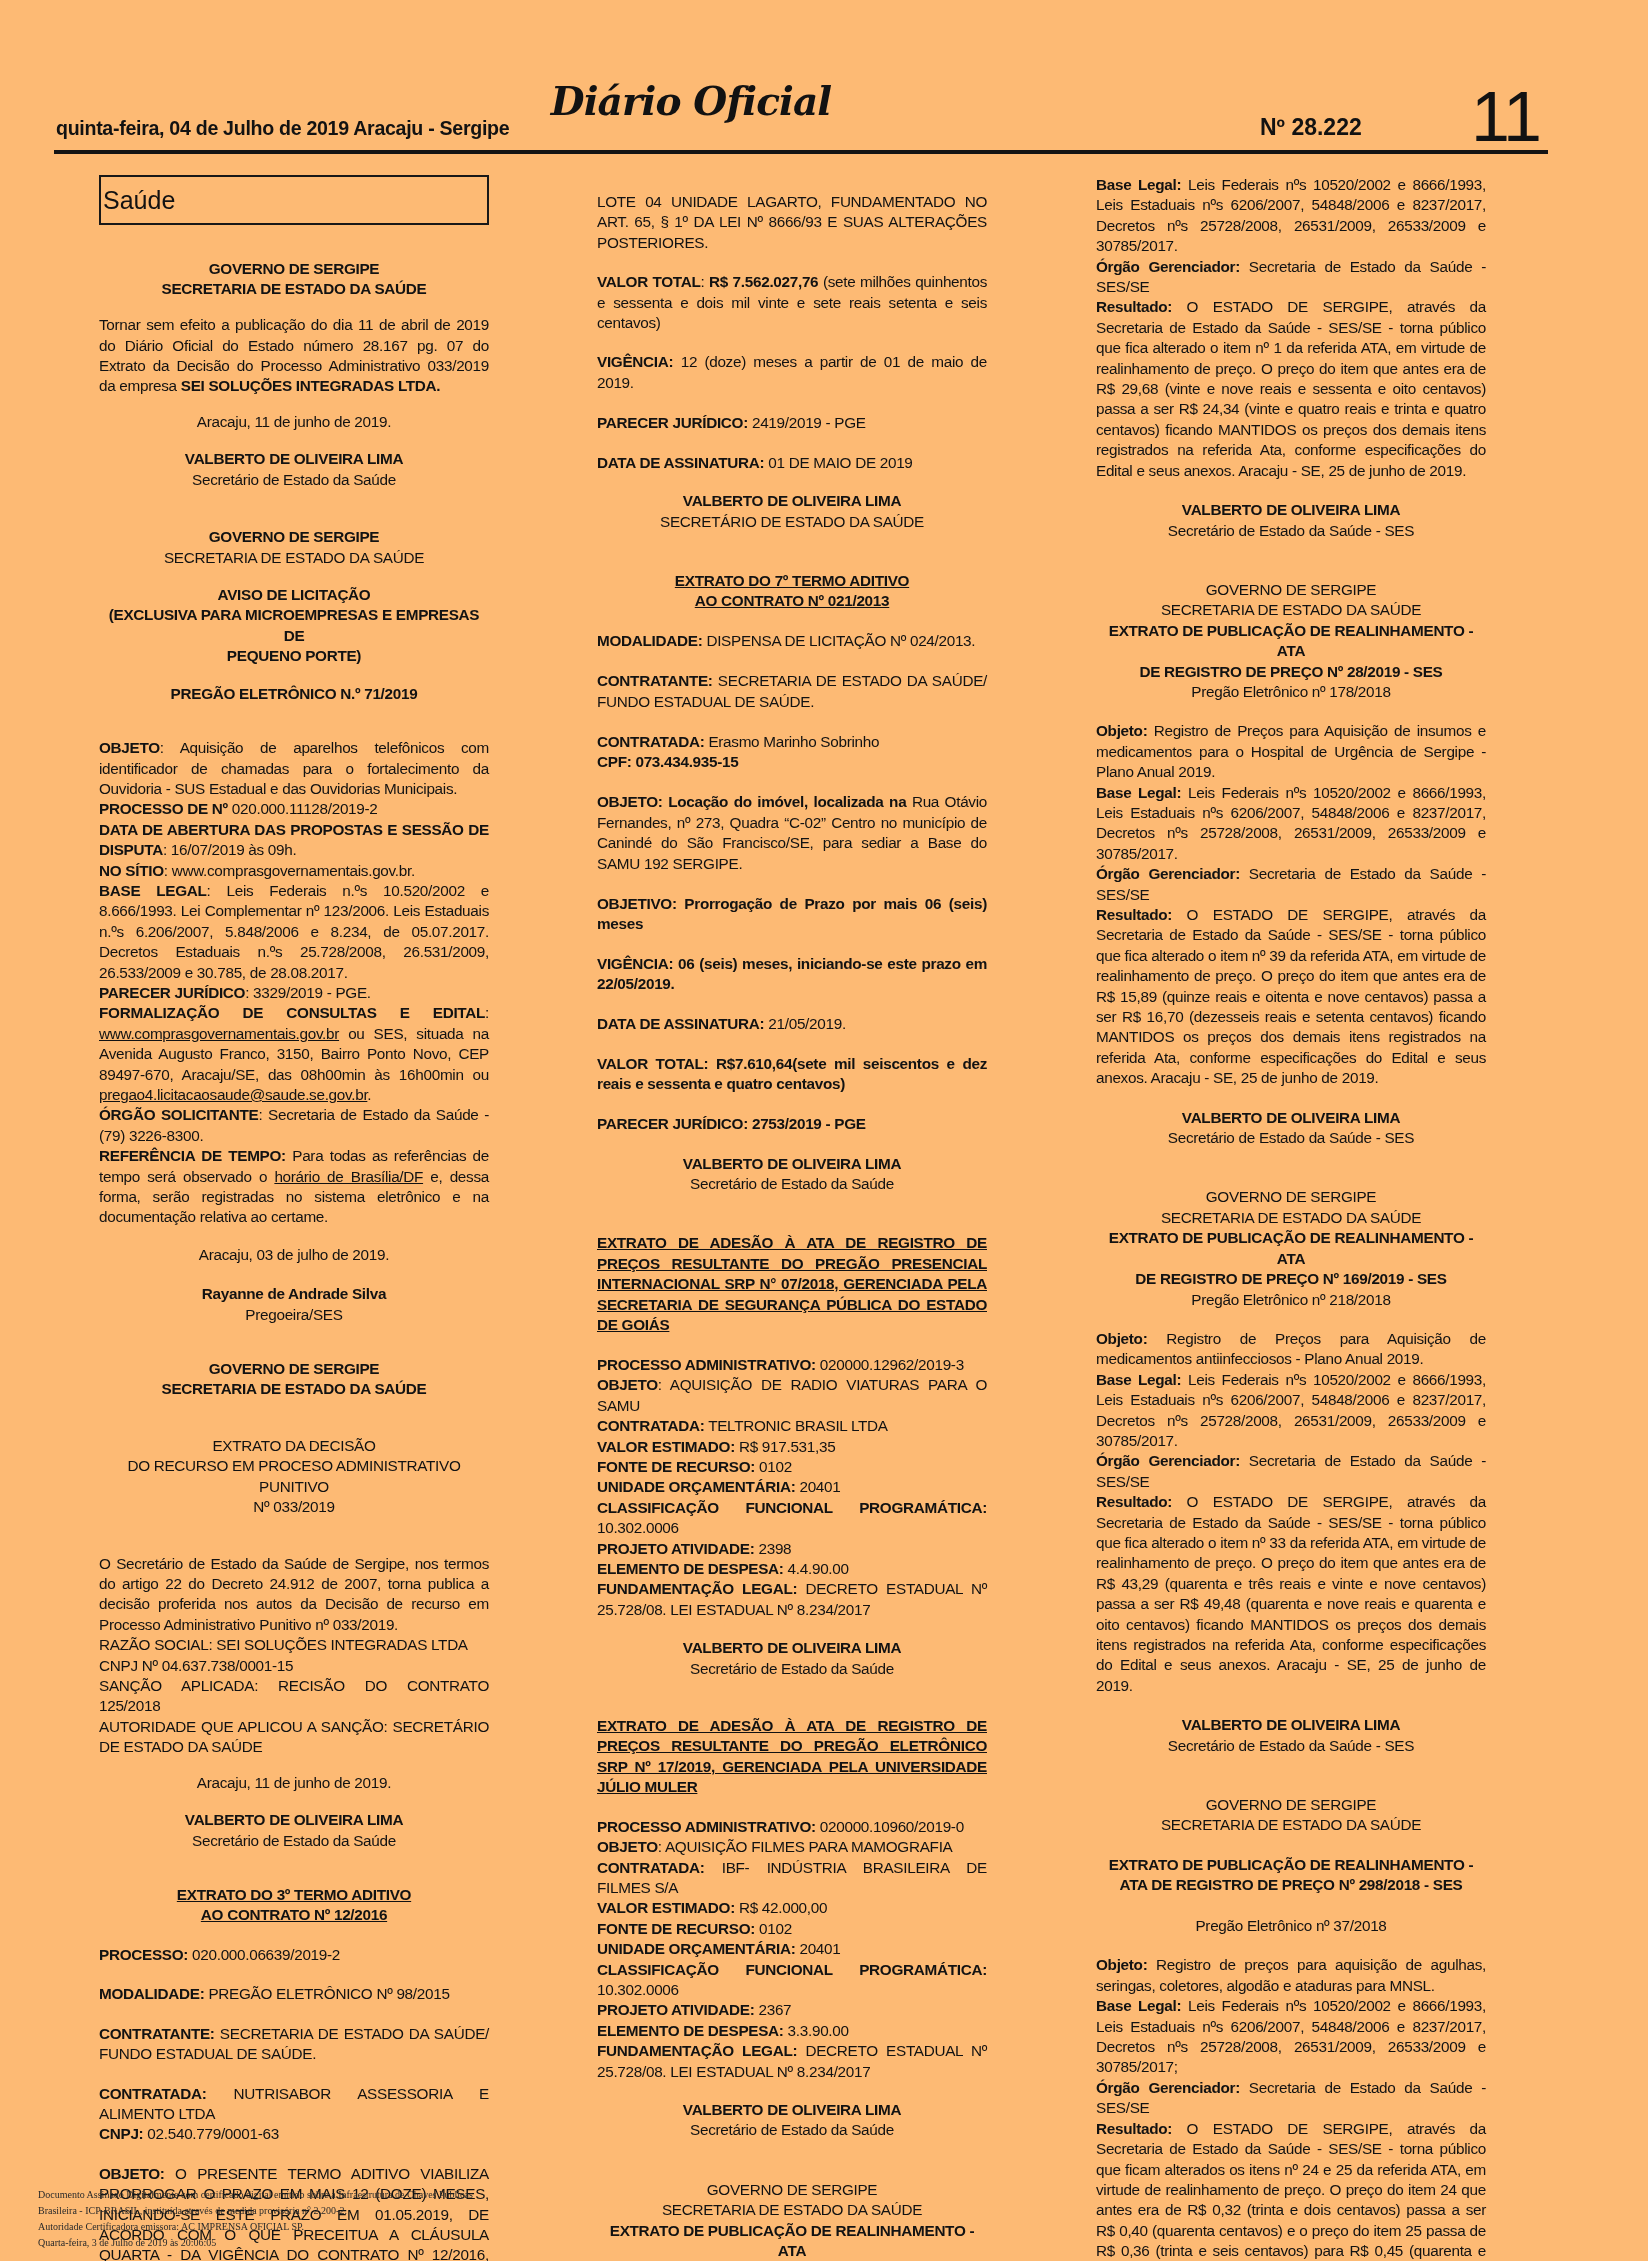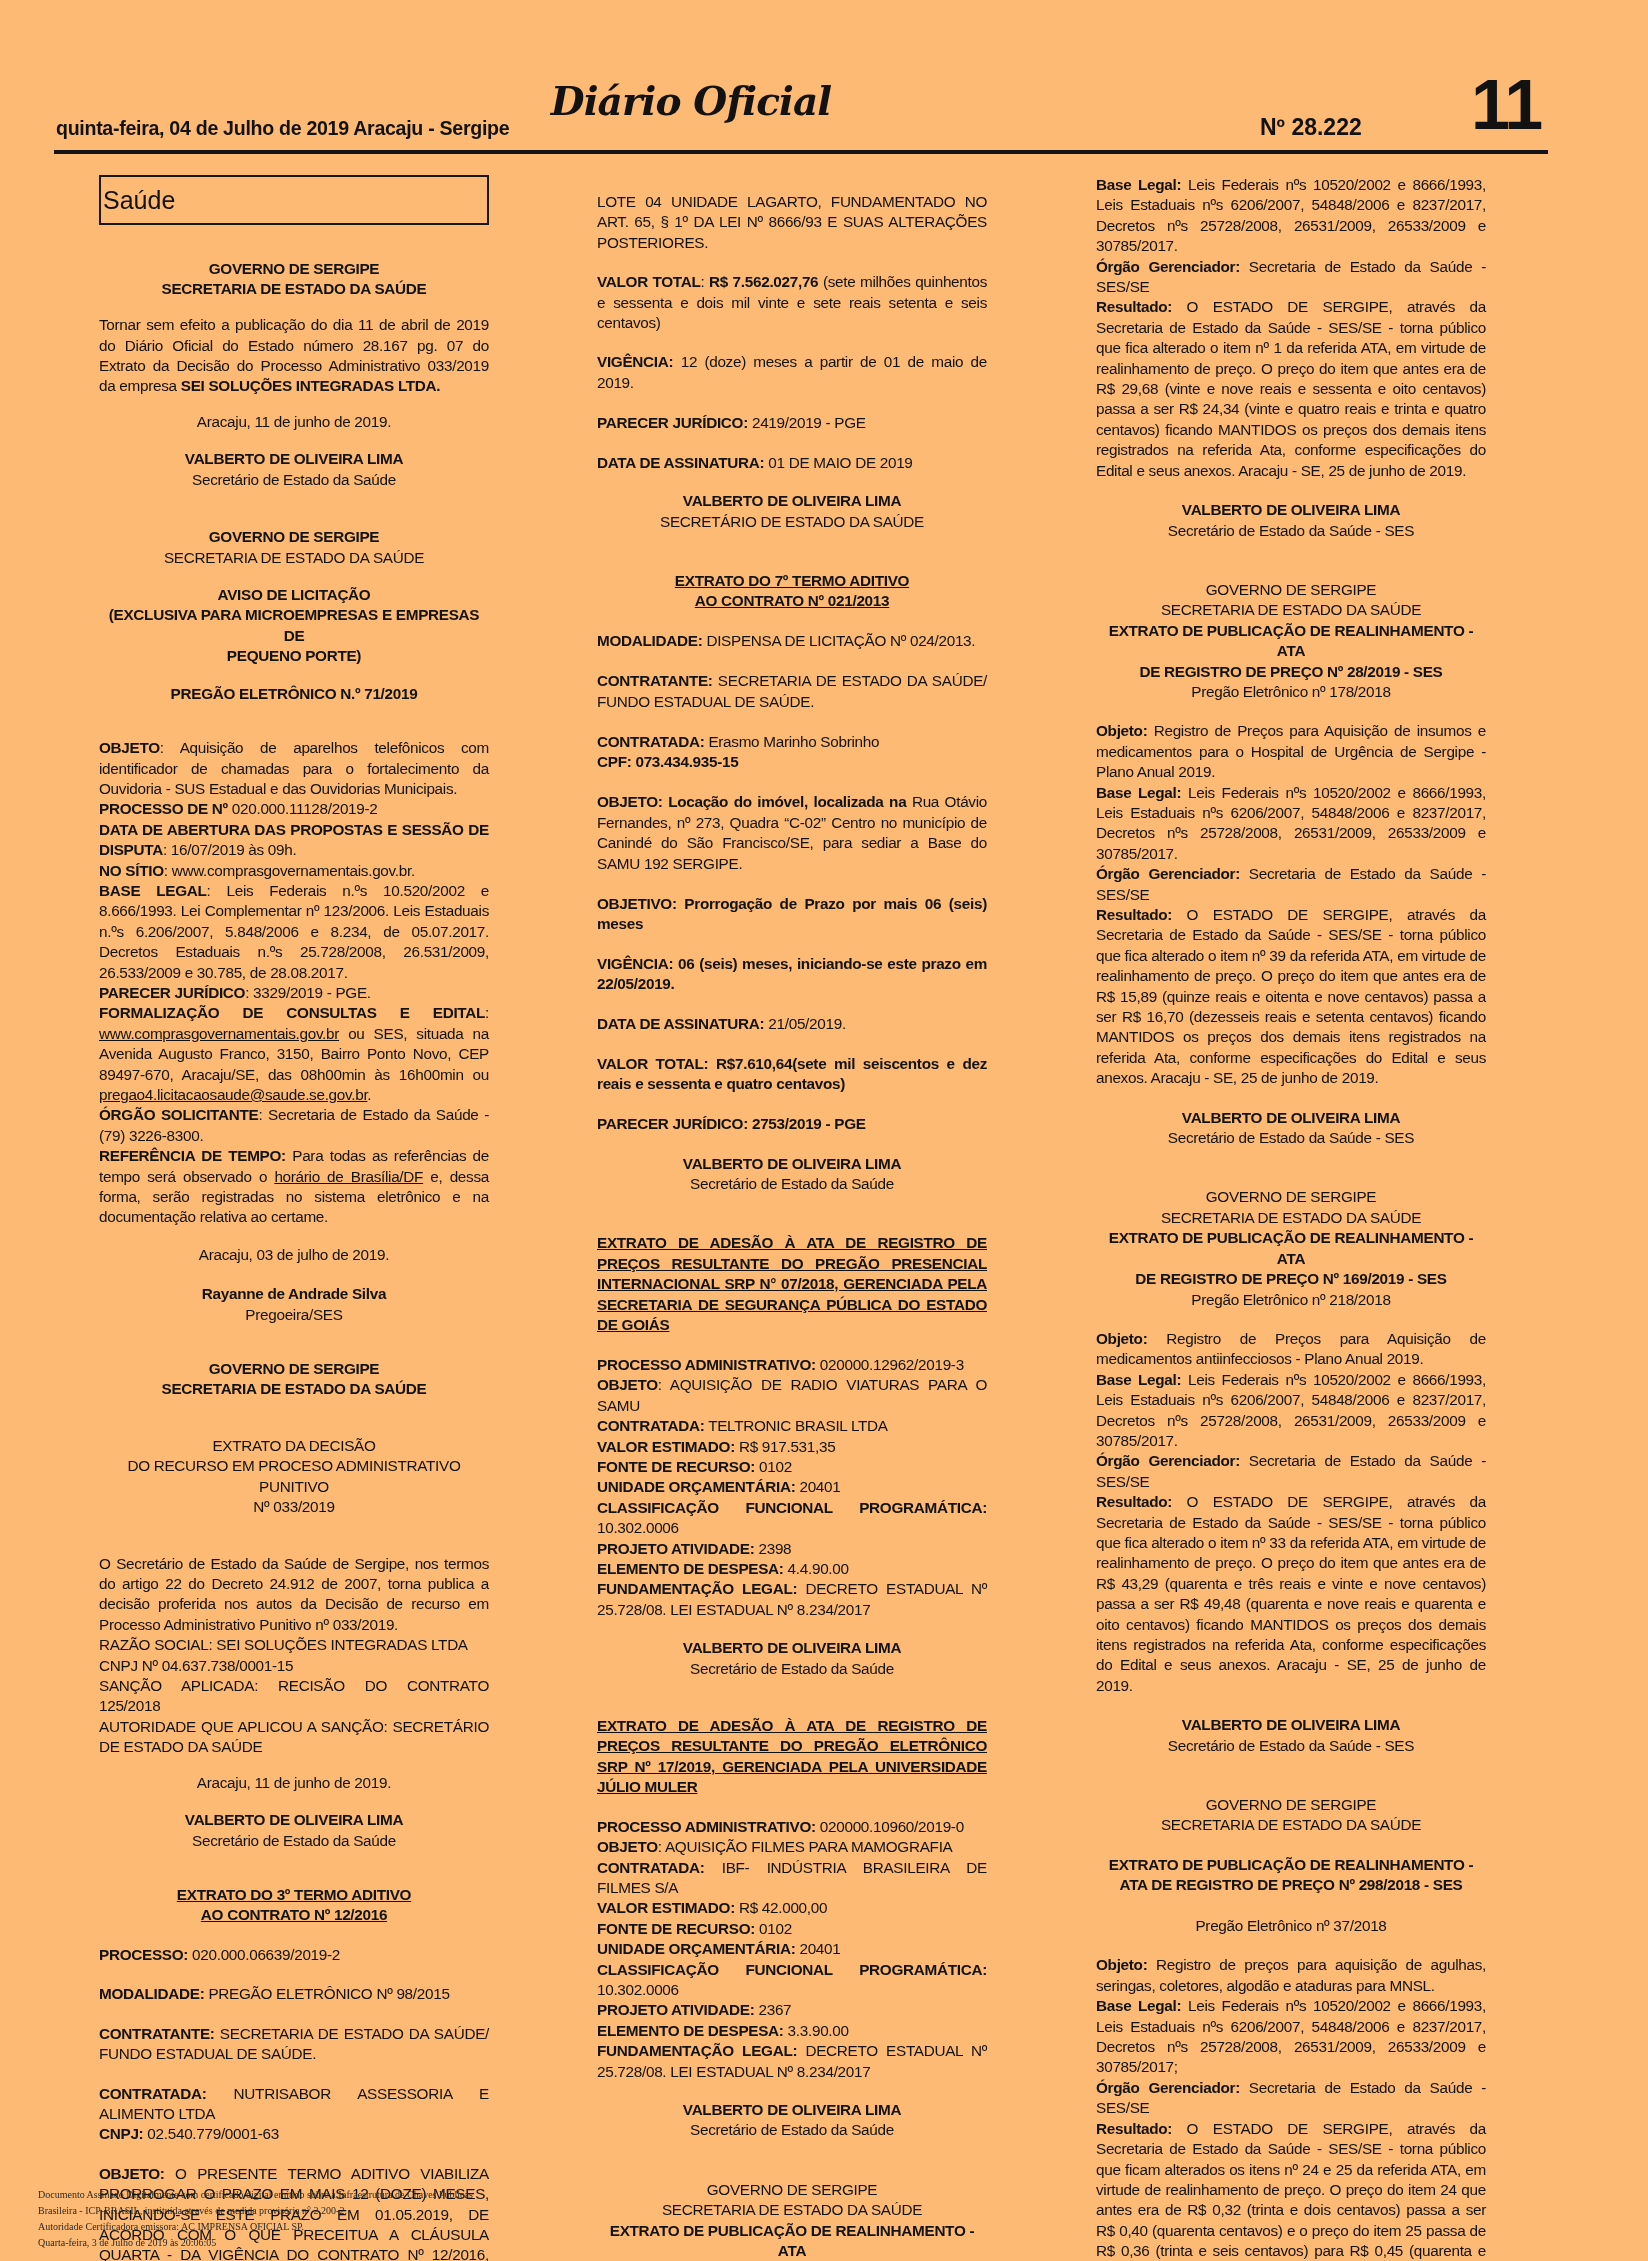--- a/index.html
+++ b/index.html
@@ -4,21 +4,21 @@
 <style>
   html,body{margin:0;padding:0;background:#9a9a9a;}
   .page{position:relative;width:1648px;height:2261px;background:#fdba74;
         font-family:"Liberation Sans",sans-serif;color:#121212;overflow:hidden;}
   
   .hdr-date{position:absolute;left:56px;top:117px;font-size:19.6px;font-weight:bold;letter-spacing:-0.3px;}
   .masthead{position:absolute;left:55px;top:78px;width:1272px;text-align:center;
             font-family:"DejaVu Serif",serif;font-style:italic;font-weight:bold;
             font-size:39px;letter-spacing:-0.9px;}
   .edition{position:absolute;left:1260px;top:114px;font-size:23px;font-weight:bold;}
-  .pagenum{position:absolute;left:1471px;top:70px;font-size:70px;font-weight:bold;line-height:1;letter-spacing:-1.7px;text-align:center;}
+  .pagenum{position:absolute;left:1471px;top:82px;font-size:70px;font-weight:normal;line-height:1;letter-spacing:-1.7px;text-align:center;}
   .hrule{position:absolute;left:54px;top:150px;width:1494px;height:4.3px;background:#141414;}
   
   .col{position:absolute;width:390px;font-size:15.3px;line-height:20.4px;letter-spacing:-0.3px;}
   #col0{left:99px;top:175px;}
   #col1{left:597px;top:172px;margin-top:20px;}
   #col2{left:1096px;top:175px;}
   .blk{margin:0;}
   .a-j{text-align:justify;}
   .a-c{text-align:center;}
   .b{font-weight:bold;}

